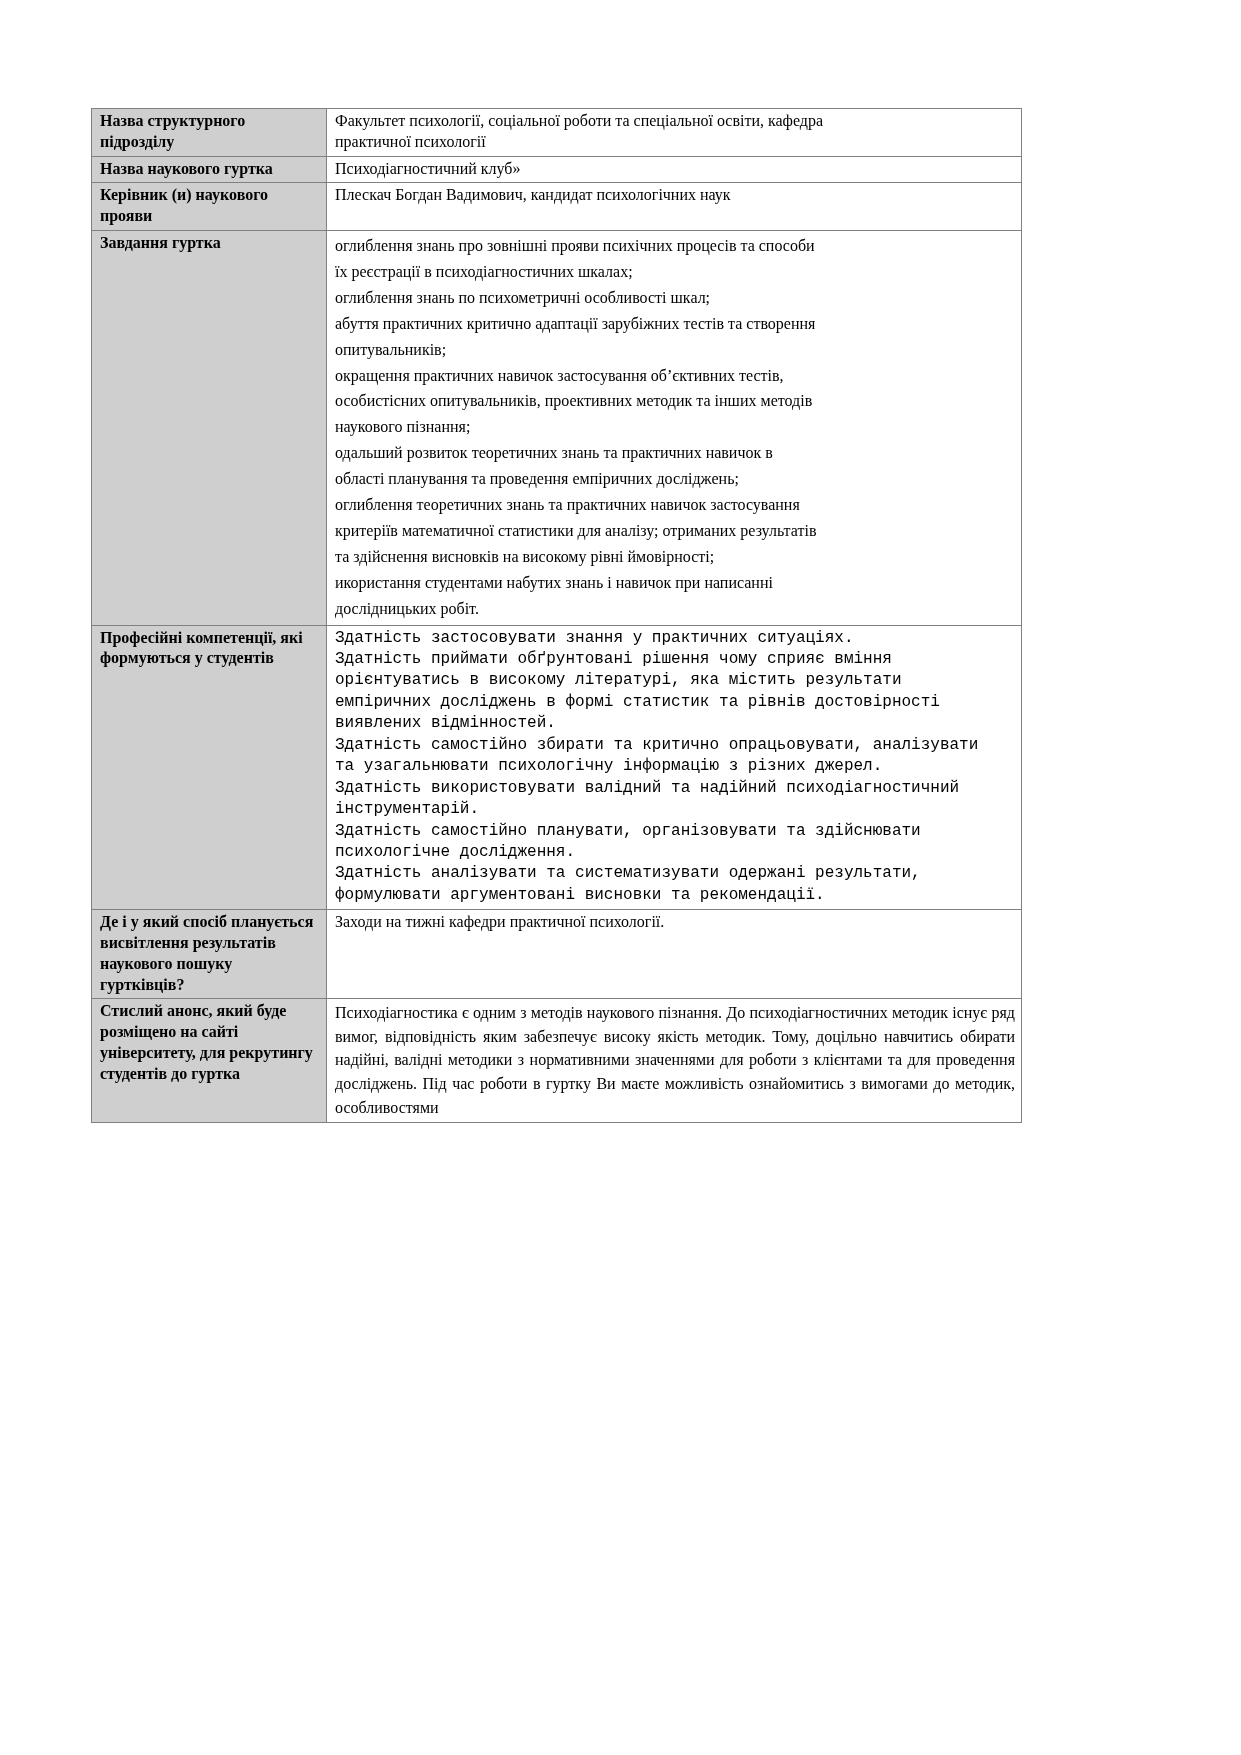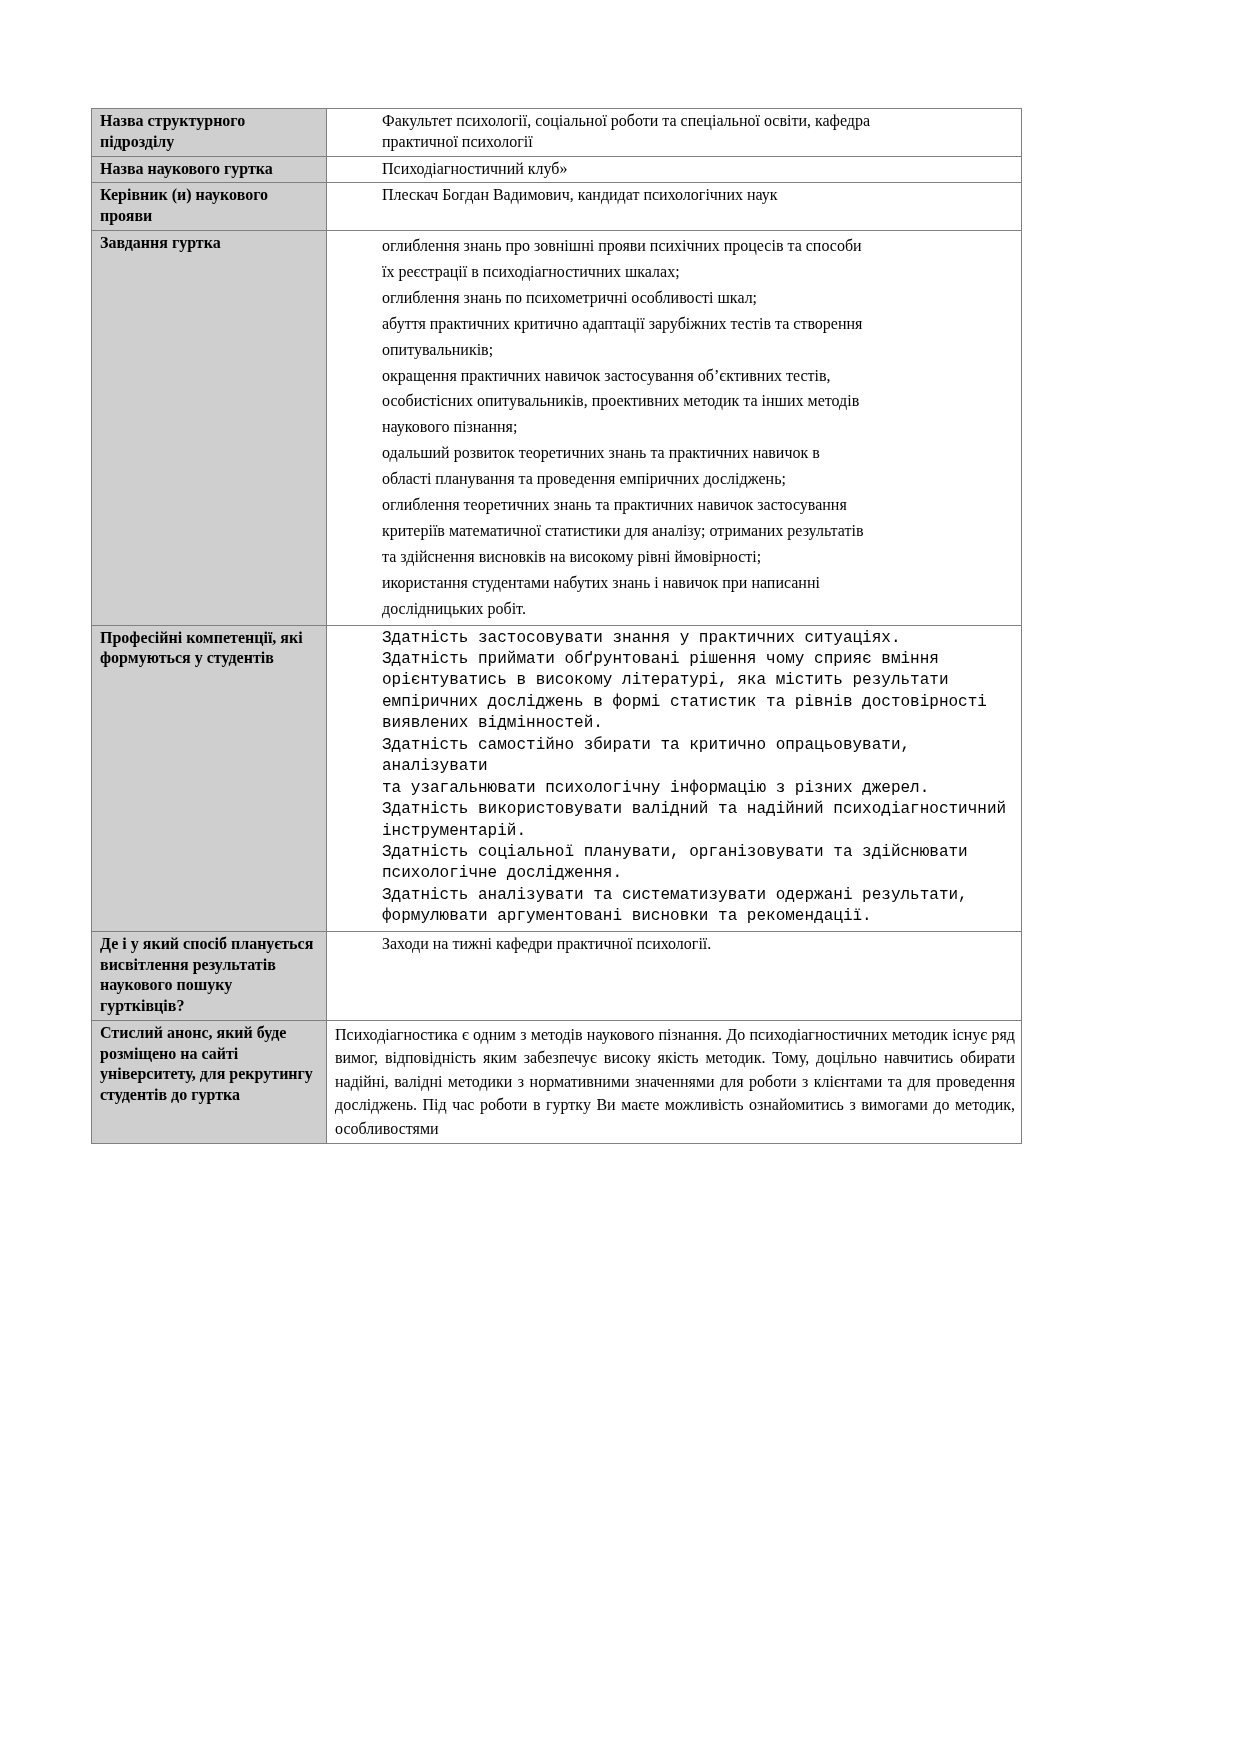--- a/index.html
+++ b/index.html
@@ -42,21 +42,21 @@
     font-weight: bold;
     line-height: 1.31;
     padding-top: 3px;
   }
   td.value {
     background: #ffffff;
     padding-left: 10px;
     padding-right: 8px;
   }
   
-  td.value .line { display: block; margin-left: 47px; }
+  td.value .line { display: block; }
   td.value.pad-top { }
   td.value.loose .line { line-height: 1.62; }
   td.value.loose-sm .line { line-height: 1.34; font-family: Liberation Mono, monospace; }
   td.value.justify { text-align: justify; text-align-last: left; line-height: 1.47; }
   td.value.justify p { margin: 0; text-align: justify; }
   .spacer-cell { height: 150px; }
 </style>
 </head>
 <body>
 
@@ -118,21 +118,21 @@
         <td class="value loose-sm">
           <span class="line">Здатність застосовувати знання у практичних ситуаціях.</span>
           <span class="line">Здатність приймати обґрунтовані рішення чому сприяє вміння</span>
           <span class="line">орієнтуватись в високому літературі, яка містить результати</span>
           <span class="line">емпіричних досліджень в формі статистик та рівнів достовірності</span>
           <span class="line">виявлених відмінностей.</span>
           <span class="line">Здатність самостійно збирати та критично опрацьовувати, аналізувати</span>
           <span class="line">та узагальнювати психологічну інформацію з різних джерел.</span>
           <span class="line">Здатність використовувати валідний та надійний психодіагностичний</span>
           <span class="line">інструментарій.</span>
-          <span class="line">Здатність соціальної планувати, організовувати та здійснювати</span>
+          <span class="line">Здатність самостійно планувати, організовувати та здійснювати</span>
           <span class="line">психологічне дослідження.</span>
           <span class="line">Здатність аналізувати та систематизувати одержані результати,</span>
           <span class="line">формулювати аргументовані висновки та рекомендації.</span>
         </td>
       </tr>
 
       <tr>
         <td class="label">Де і у який спосіб планується висвітлення результатів наукового пошуку гуртківців?</td>
         <td class="value">
           <span class="line">Заходи на тижні кафедри практичної психології.</span>

